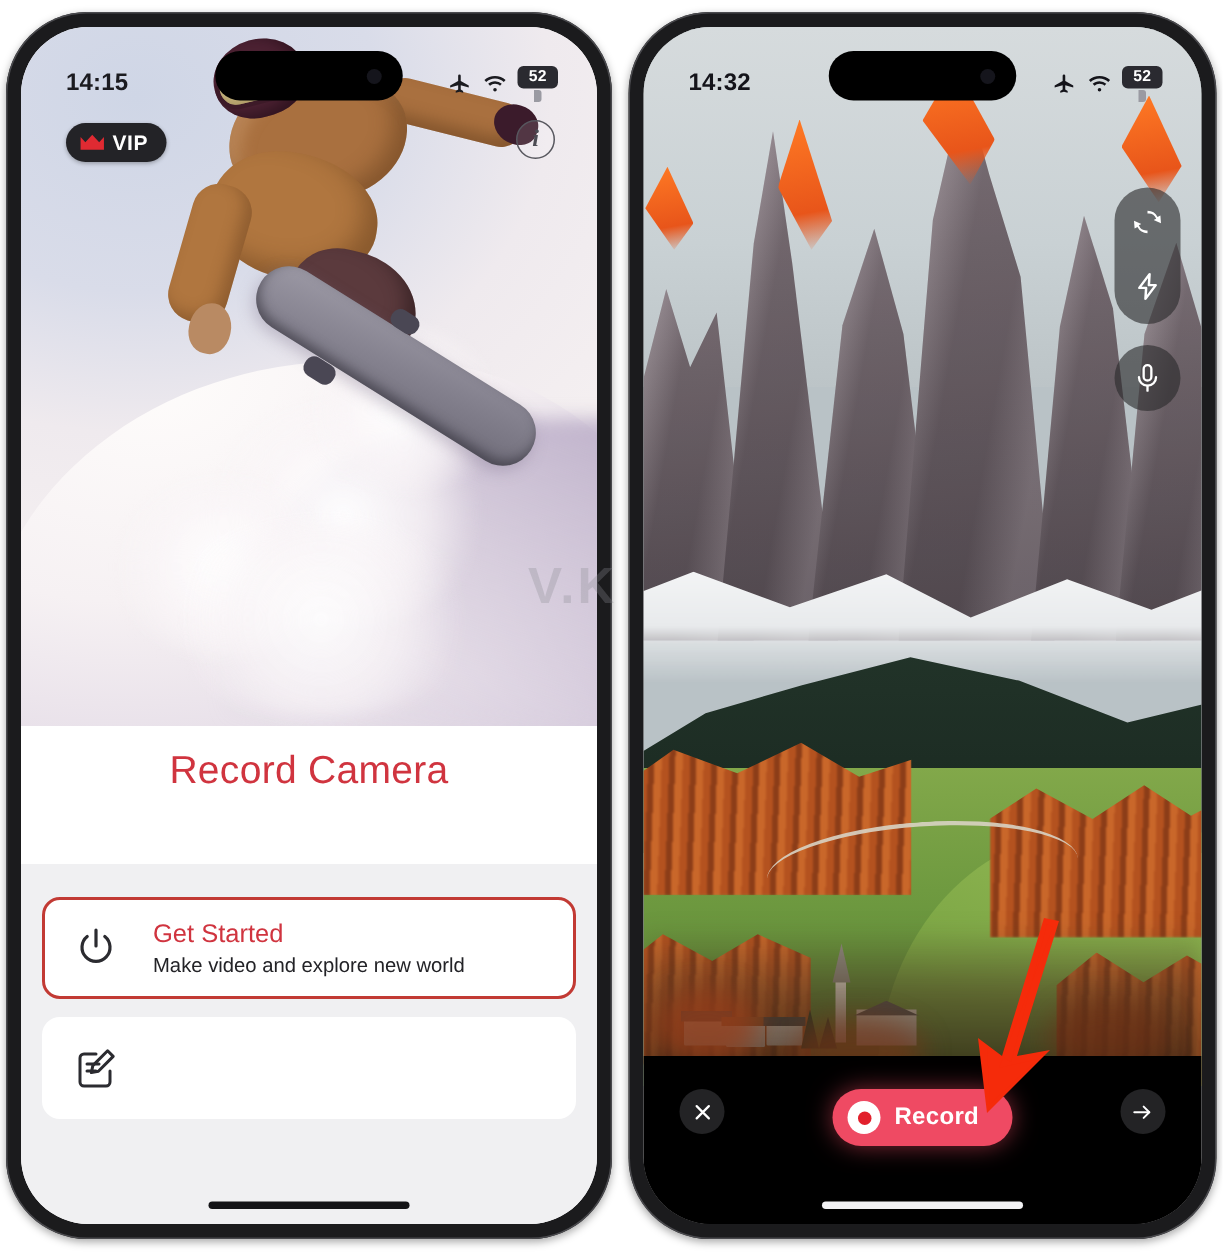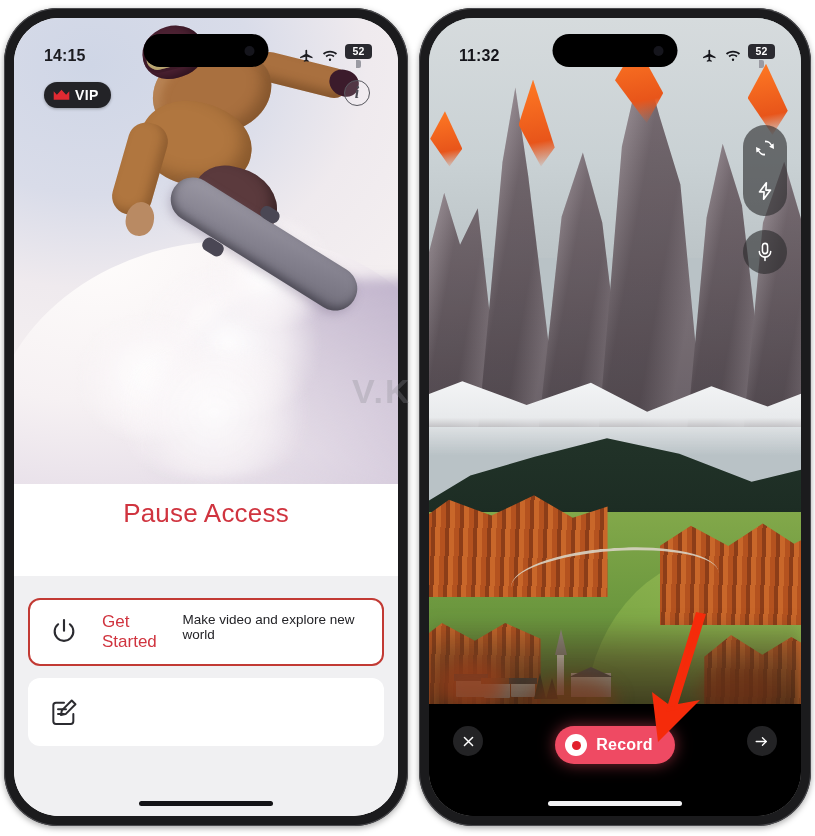--- a/index.html
+++ b/index.html
@@ -181,21 +181,21 @@
     position:absolute; top:558px; left:0; right:0; bottom:0;
     background:#f0f0f2; padding:22px 14px 0 14px;
   }
   .row {
     display:flex; align-items:center; gap:18px;
     background:#fff; border-radius:12px; padding:14px 16px;
     margin-bottom:12px; min-height:68px;
   }
   .row.selected { border:2px solid #c23a34; padding:12px 14px; }
   .row-ico { width:40px; height:40px; flex:0 0 40px; display:flex; align-items:center; justify-content:center; }
-  .row-txt { display:flex; flex-direction:row; gap:3px; }
+  .row-txt { display:flex; flex-direction:column; gap:3px; }
   .row-title { font-size:17px; color:#d0343f; }
   .row-sub { font-size:13.5px; color:#232327; }
 
   
   .cam { position:absolute; inset:0; background:#000; }
   .viewfinder {
     position:absolute; top:0; left:0; right:0; height:706px; overflow:hidden;
     background:#b9c2c6;
   }
   
@@ -393,21 +393,21 @@
             <path d="M1 3l4.5 5L12 1l6.5 7L23 3v12H1z"></path>
           </svg>
         <span>VIP</span>
       </div>
 
       <div class="info-btn">
         <span>i</span>
       </div>
 
       <div class="titleblock">
-        <div class="app-title">Pause Access</div>
+        <div class="app-title">Record Camera</div>
       </div>
 
       <div class="list-area">
 
         <div class="row selected">
           <span class="row-ico">
             <svg width="32" height="32" viewBox="0 0 24 24" fill="none" stroke="#2b2b30" stroke-width="1.6" stroke-linecap="round">
               <path d="M12 3v8"></path>
               <path d="M7.6 6.2a7 7 0 1 0 8.8 0"></path>
             </svg>
@@ -501,21 +501,21 @@
           <svg width="22" height="24" viewBox="0 0 24 24" fill="none" stroke="#fff" stroke-width="1.7" stroke-linecap="round">
             <rect x="9.2" y="2.6" width="5.6" height="11.2" rx="2.8"></rect>
             <path d="M5.8 11.4a6.2 6.2 0 0 0 12.4 0"></path>
             <path d="M12 17.8v3.4"></path>
           </svg>
         </div>
 
         <div class="island"></div>
 
         <div class="statusbar light-ink">
-          <span>11:32</span>
+          <span>14:32</span>
           <span class="sb-right">
             <svg class="sb-icon" width="17" height="16" viewBox="0 0 24 24" fill="#14141a">
                 <path d="M21 15.5v-2l-8-4.5V3.8a1.3 1.3 0 0 0-2.6 0V9l-8 4.5v2l8-2.3v4.4l-2.4 1.5v1.6l3.7-1 3.7 1v-1.6L13 17.6v-4.4z"></path>
               </svg>
             <svg class="sb-icon" width="18" height="16" viewBox="0 0 24 24" fill="#14141a">
                 <path d="M12 19.5a1.8 1.8 0 1 0 0-3.6 1.8 1.8 0 0 0 0 3.6zM12 4C7.9 4 4.2 5.5 1.4 8l1.8 2C5.5 7.9 8.6 6.6 12 6.6s6.5 1.3 8.8 3.4l1.8-2C19.8 5.5 16.1 4 12 4zm0 5.2c-2.6 0-5 1-6.8 2.6l1.8 2A7.4 7.4 0 0 1 12 11.8c1.9 0 3.7.7 5 1.9l1.8-2A10.2 10.2 0 0 0 12 9.2z"></path>
               </svg>
             <span class="battery">
               <span class="batt-body">52</span>
               <span class="batt-nub"></span>

